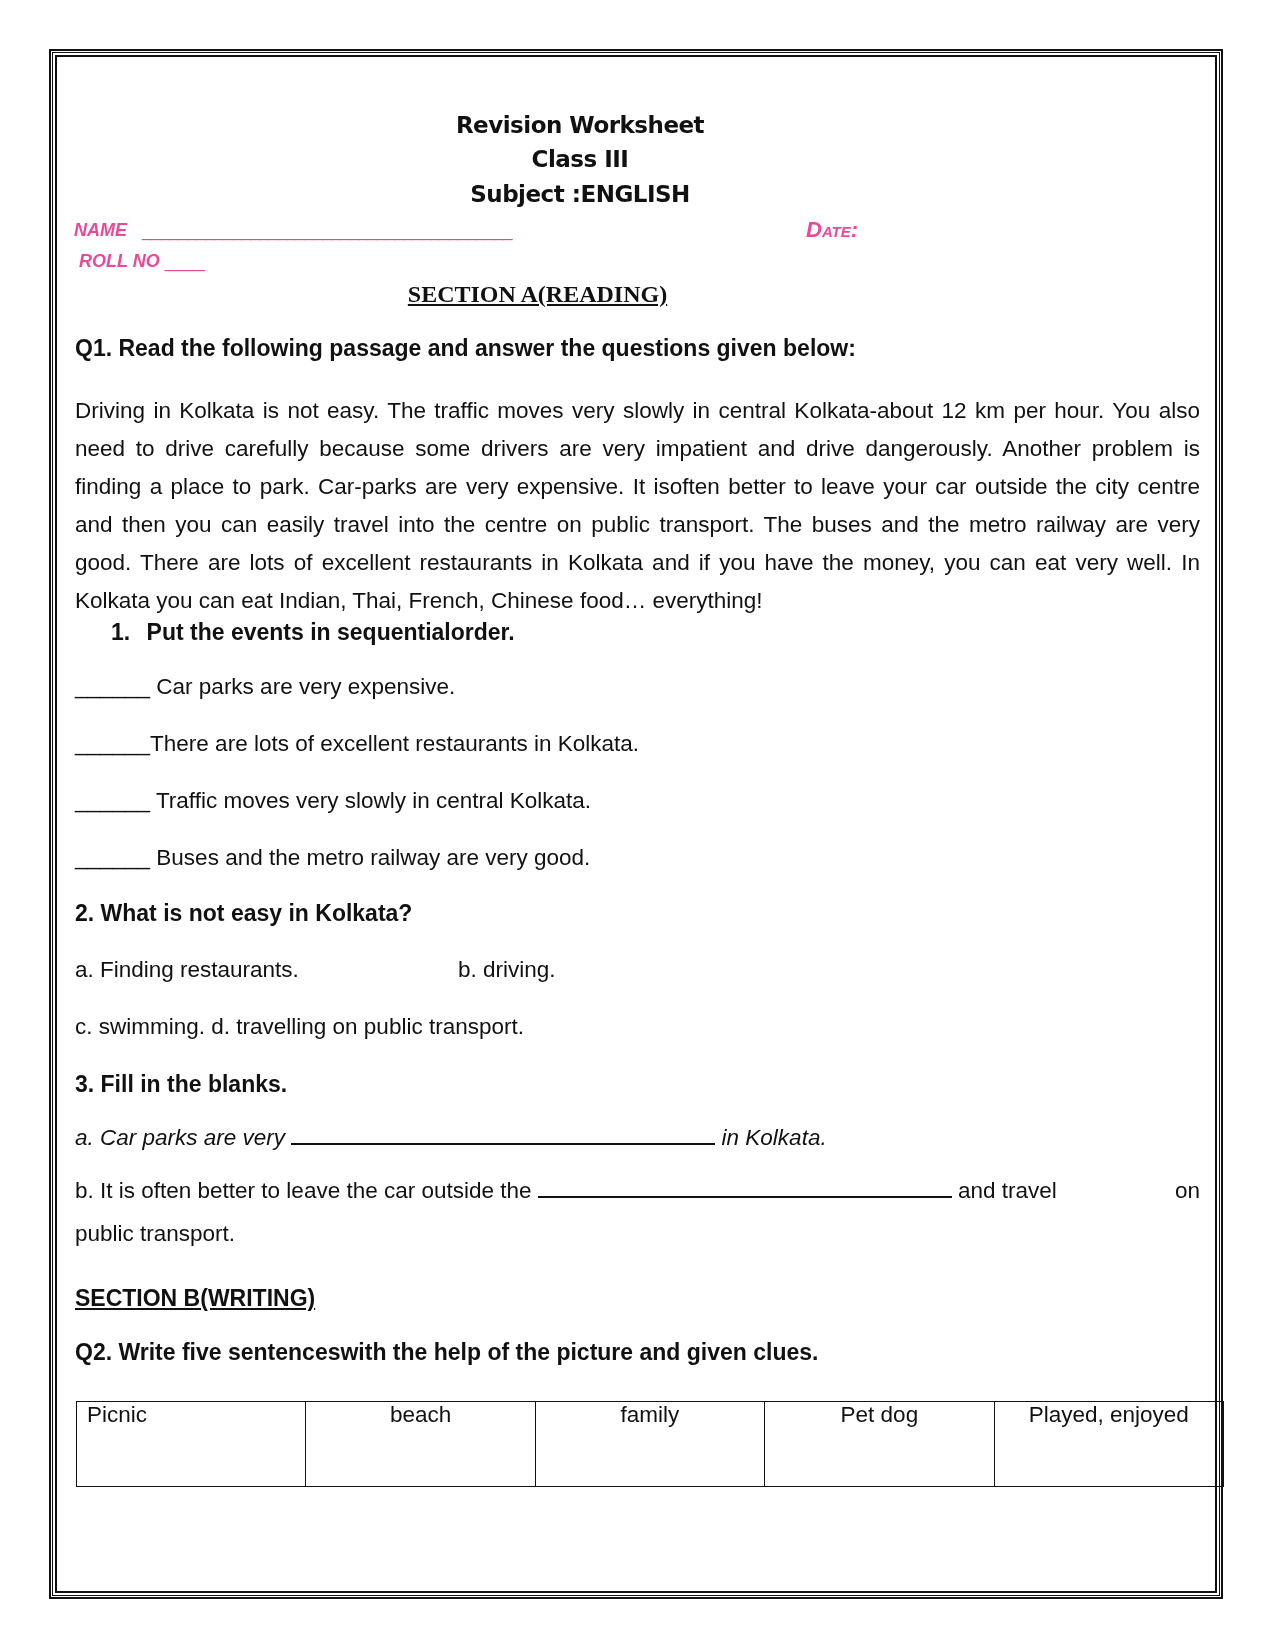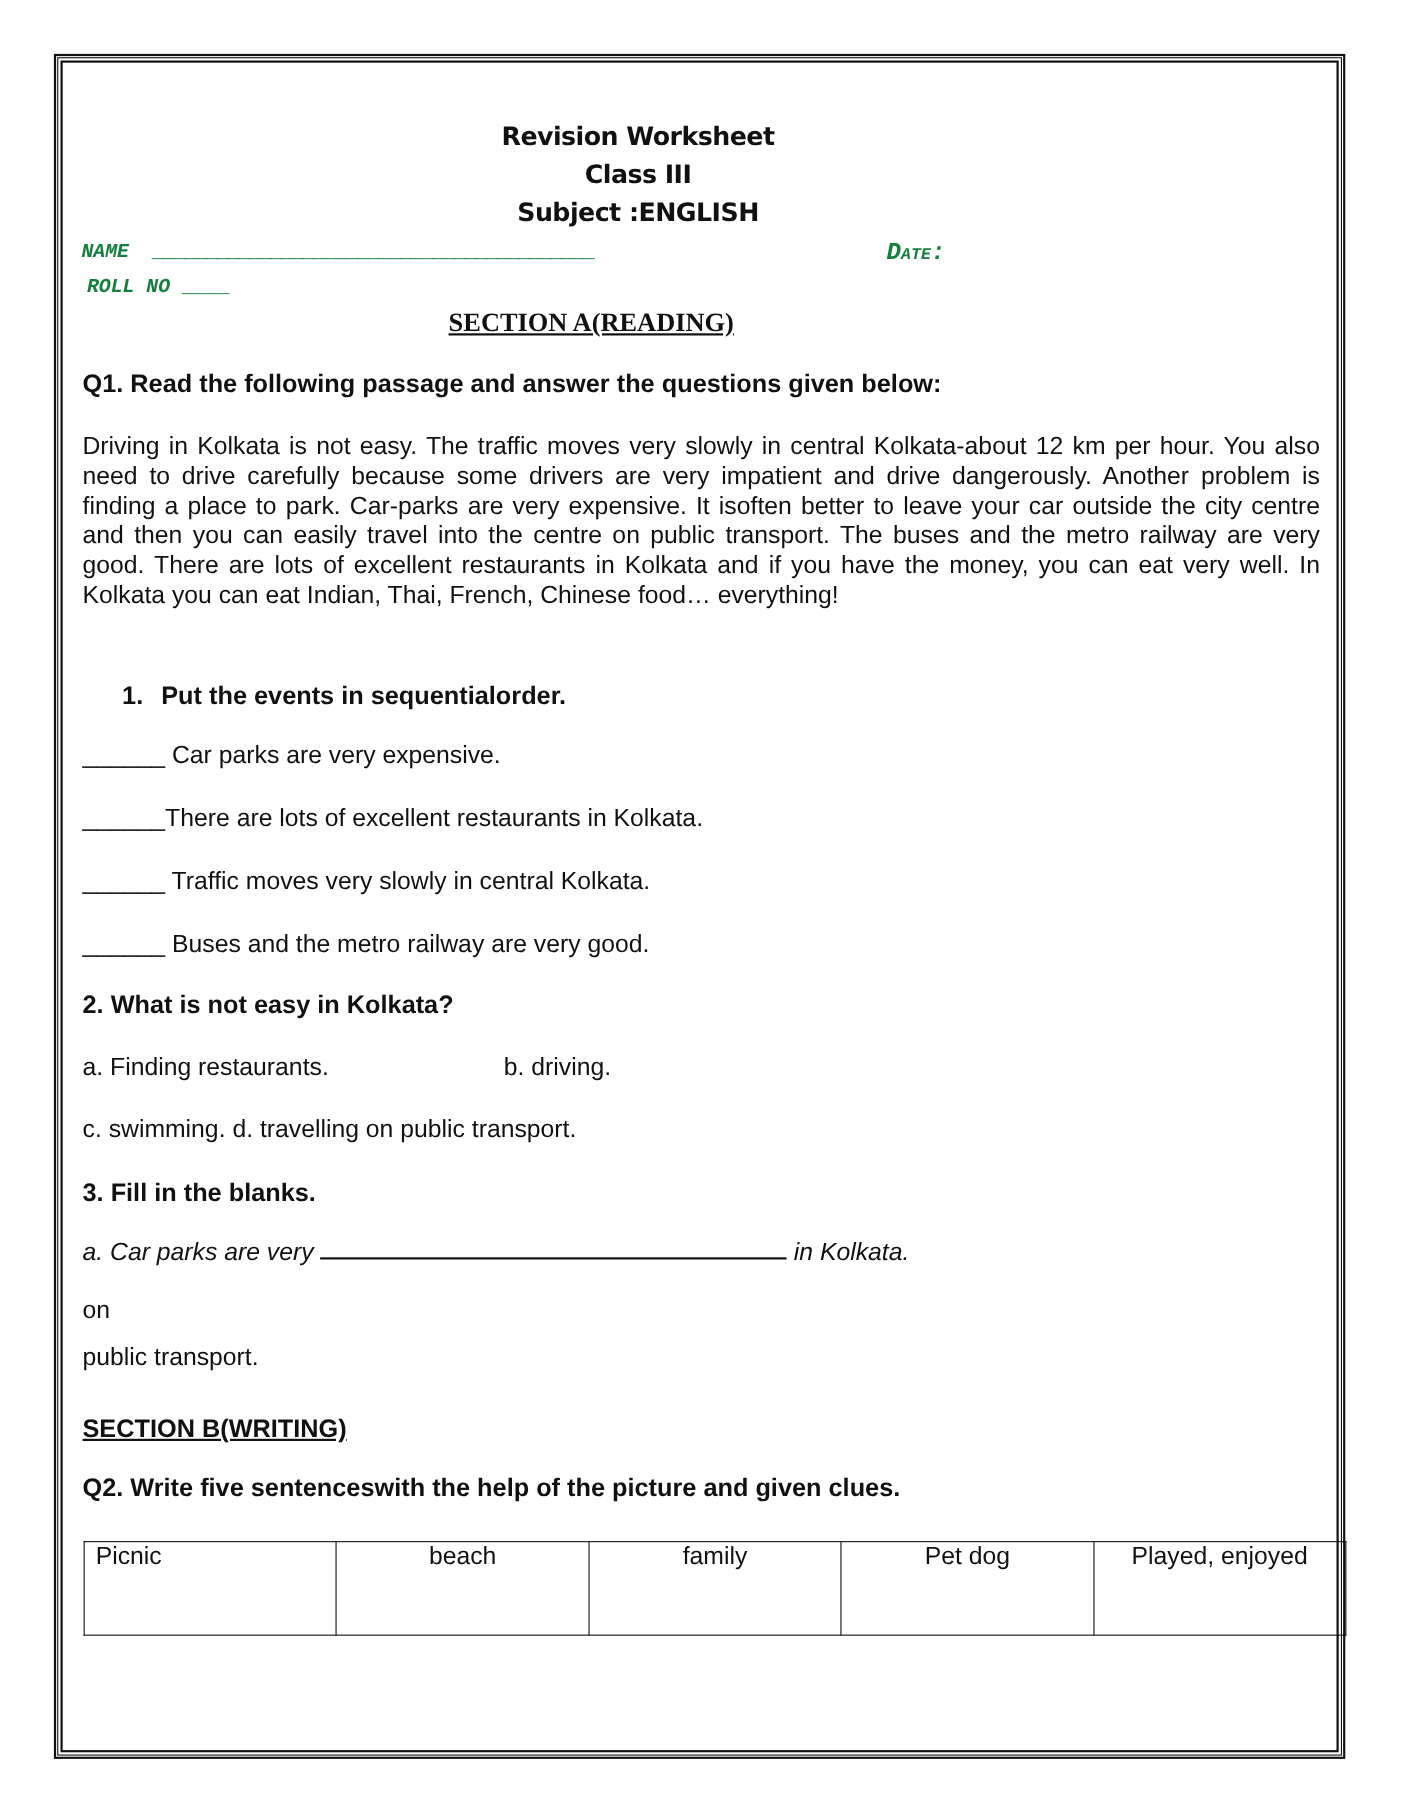--- a/index.html
+++ b/index.html
@@ -3,26 +3,26 @@
   <meta charset="utf-8">
   <style>
     html, body { margin: 0; padding: 0; background: #ffffff; }
     body { width: 1275px; height: 1651px; position: relative; overflow: hidden; font-family: "Liberation Sans", sans-serif; color: #111; }
     .frame-outer { position: absolute; left: 49px; top: 49px; width: 1174px; height: 1550px; border: 2px solid #111; box-sizing: border-box; }
     .frame-mid { position: absolute; left: 52px; top: 52px; width: 1168px; height: 1544px; border: 1px solid #111; box-sizing: border-box; }
     .frame-inner { position: absolute; left: 55px; top: 55px; width: 1162px; height: 1538px; border: 2px solid #111; box-sizing: border-box; }
 
     .abs { position: absolute; white-space: nowrap; }
     .title { font-family: "DejaVu Sans", sans-serif; font-weight: bold; font-size: 23px; text-align: center; left: 0; width: 1160px; letter-spacing: -0.5px; }
-    .meta { font-family: Liberation Mono, monospace; font-style: italic; font-weight: bold; color: #15803d; font-size: 18px; }
+    .meta { font-family: Liberation Sans, sans-serif; font-style: italic; font-weight: bold; color: #ec4899; font-size: 18px; }
     .date { font-variant: small-caps; font-size: 22px; }
     .section-a { font-family: "Liberation Serif", serif; font-weight: bold; font-size: 24px; text-decoration: underline; left: 0; width: 1075px; text-align: center; }
     .q-bold { font-weight: bold; font-size: 23px; }
     .normal { font-size: 22.5px; }
-    .passage { position: absolute; left: 75px; top: 392px; width: 1125px; font-size: 22.5px; line-height: 27px; text-align: justify; text-align-last: left; }
+    .passage { position: absolute; left: 75px; top: 392px; width: 1125px; font-size: 22.5px; line-height: 38px; text-align: justify; text-align-last: left; }
     .underline { text-decoration: underline; }
     .fill-line { display: inline-block; border-bottom: 2px solid #111; vertical-align: baseline; height: 18px; }
     .row-justify { position: absolute; left: 75px; width: 1125px; font-size: 22.5px; display: flex; justify-content: space-between; }
 
     table.clues { position: absolute; left: 63px; top: 1401px; width: 1148px; height: 86px; border-collapse: collapse; font-size: 22.5px; margin-left: 13px; }
     table.clues td { border: 1.5px solid #111; vertical-align: top; padding: 0 10px; width: 20%; }
     table.clues td.c0 { text-align: left; }
     table.clues td.c1, table.clues td.c2, table.clues td.c3, table.clues td.c4 { text-align: center; }
   </style>
 </head>
@@ -75,20 +75,21 @@
 <div class="abs normal" style="left:458px; top:957px;">b. driving.</div>
 <div class="abs normal" style="left:75px; top:1014px;">c. swimming. d. travelling on public transport.</div>
 
 <div class="abs q-bold" style="left:75px; top:1071px;">3. Fill in the blanks.</div>
 
 <div class="abs normal" style="left:75px; top:1125px;font-style:italic;">
   <span>a. Car parks are very </span><span class="fill-line" style="width:424px;"></span><span> in Kolkata.</span>
 </div>
 
 <div class="row-justify" style="top:1178px;">
+  <span><span>b. It is often better to leave the car outside the </span><span class="fill-line" style="width:414px;"></span><span> and travel</span></span>
   <span>on</span>
 </div>
 <div class="abs normal" style="left:75px; top:1221px;">public transport.</div>
 
 <div class="abs q-bold underline" style="left:75px; top:1285px;">SECTION B(WRITING)</div>
 
 <div class="abs q-bold" style="left:75px; top:1339px;">Q2. Write five sentenceswith the help of the picture and given clues.</div>
 
 <table class="clues">
   <tbody>

